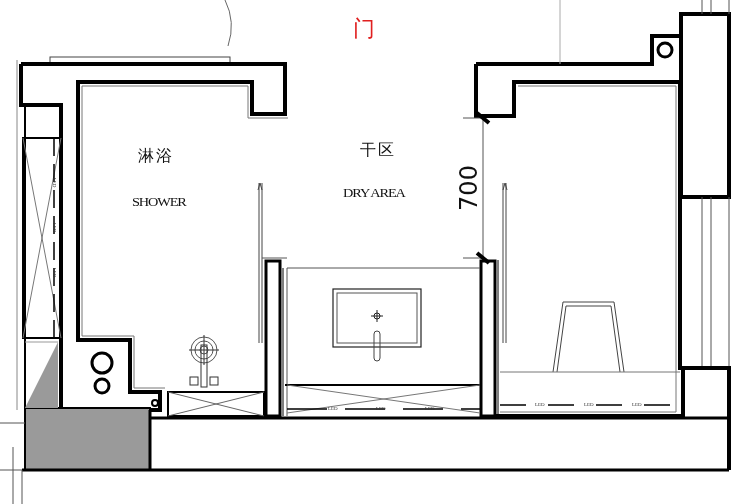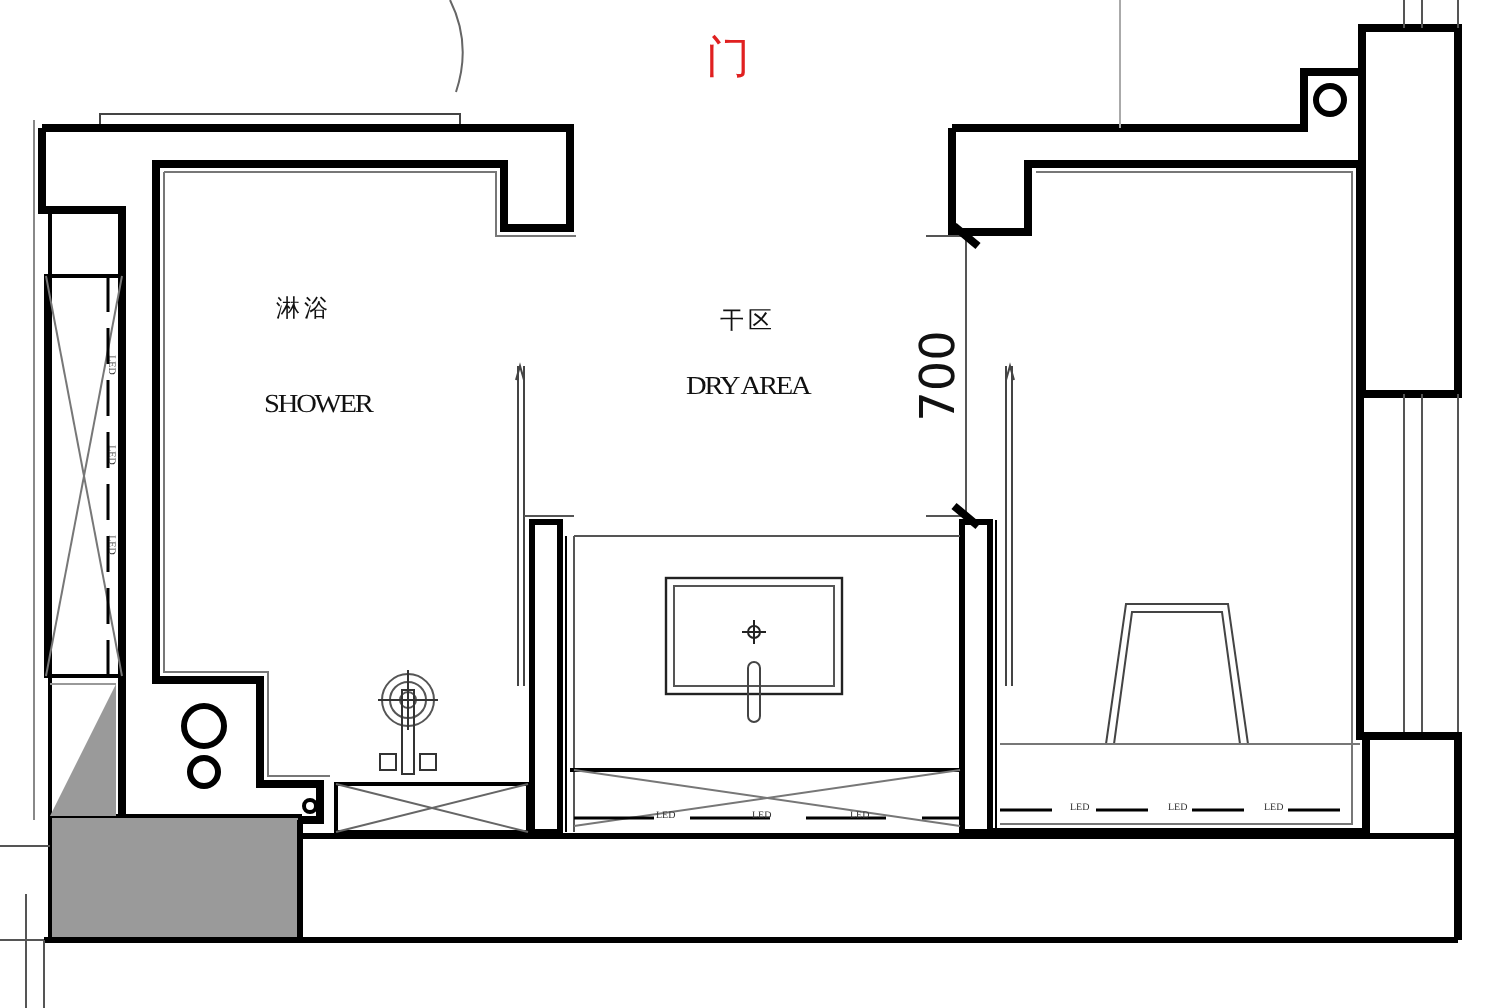--- a/index.html
+++ b/index.html
@@ -1,19 +1,19 @@
 <!DOCTYPE html>
 <html><head>
 <meta charset="utf-8">
 <style>
   html, body { margin: 0; padding: 0; background: #ffffff; }
   body { width: 752px; height: 504px; overflow: hidden; position: relative; font-family: "DejaVu Serif", serif; }
   #plan { position: absolute; left: 0; top: 0; width: 752px; height: 504px; }
   .lbl { position: absolute; white-space: nowrap; color: #111; }
-  .cn { font-family: Liberation Mono, monospace; font-size: 12px; letter-spacing: 2px; }
+  .cn { font-family: Liberation Mono, monospace; font-size: 16px; letter-spacing: 2px; }
   .en { font-family: "Liberation Serif", serif; font-size: 13px; letter-spacing: -1px; transform: scaleX(1.1); transform-origin: left; }
   .door { font-family: "DejaVu Sans", sans-serif; font-size: 22px; color: #e02020; }
   .dim { font-family: "DejaVu Sans", sans-serif; font-size: 24px; transform: rotate(-90deg); transform-origin: center; }
   .led { font-family: "Liberation Serif", serif; font-size: 5px; color: #333; }
 </style>
 </head>
 <body>
 
 <svg id="plan" viewBox="0 0 752 504" xmlns="http://www.w3.org/2000/svg">
 
@@ -121,21 +121,21 @@
   <line x1="13" y1="447" x2="13" y2="504" stroke="#555" stroke-width="1"></line>
   <line x1="0" y1="470" x2="22" y2="470" stroke="#555" stroke-width="1"></line>
   <line x1="22" y1="470" x2="22" y2="504" stroke="#555" stroke-width="1"></line>
 </svg>
 
 <div class="lbl door" style="left:353px;top:14px;">门</div>
 
 <div class="lbl cn" style="left:138px;top:146px;">淋浴</div>
 <div class="lbl en" style="left:132px;top:194px;">SHOWER</div>
 
-<div class="lbl cn" style="left:360px;top:152px;">干区</div>
+<div class="lbl cn" style="left:360px;top:140px;">干区</div>
 <div class="lbl en" style="left:343px;top:185px;">DRY AREA</div>
 
 <div class="lbl dim" style="left:446px;top:174px;">700</div>
 
 <div class="lbl led" style="left:328px;top:406px;">LED</div>
 <div class="lbl led" style="left:376px;top:406px;">LED</div>
 <div class="lbl led" style="left:425px;top:406px;">LED</div>
 
 <div class="lbl led" style="left:535px;top:402px;">LED</div>
 <div class="lbl led" style="left:584px;top:402px;">LED</div>

